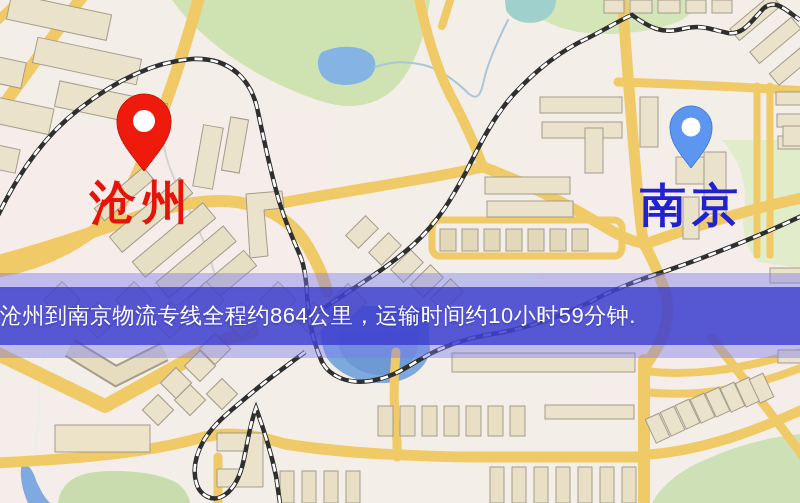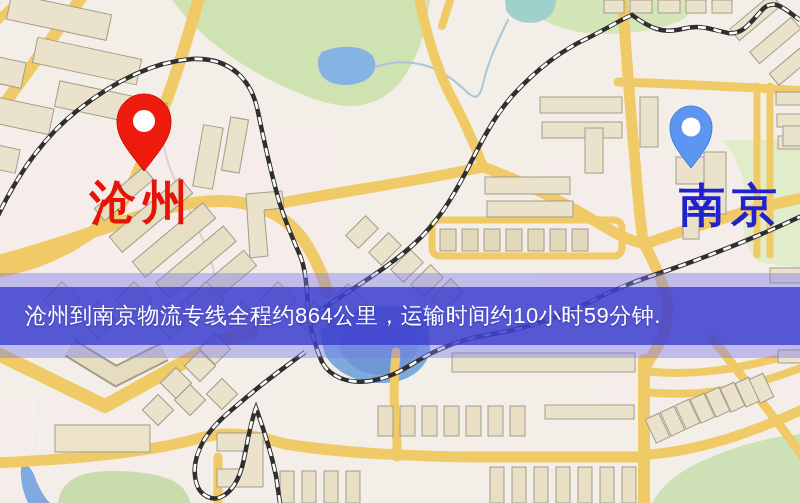--- a/index.html
+++ b/index.html
@@ -10,26 +10,26 @@
   }
   html,body{margin:0;padding:0;background:#888;}
   .stage{position:relative;width:800px;height:503px;overflow:hidden;
          font-family:"Liberation Sans","DejaVu Sans",sans-serif;background:var(--c-bg);}
   .stage svg{position:absolute;left:0;top:0;}
   .overlay-glow{position:absolute;left:0;top:273px;width:800px;height:85px;
                 background:var(--c-glow);}
   .overlay-band{position:absolute;left:0;top:287px;width:800px;height:58px;
                 background:var(--c-band);display:flex;align-items:center;}
   .overlay-band .banner-text{color:#ffffff;font-size:22px;letter-spacing:.5px;
-                padding-left:25px;white-space:nowrap;font-weight:500;
+                white-space:nowrap;font-weight:500;
                 text-shadow:0 1px 2px rgba(30,30,120,.45);}
   .city-label{position:absolute;font-size:46px;font-weight:bold;line-height:1;
               letter-spacing:6px;cursor:default;text-align:center;}
   .label-origin{left:90px;top:179px;color:var(--c-origin);}
-  .label-dest{left:640px;top:182px;color:var(--c-dest);margin-left:39px;}
+  .label-dest{left:640px;top:182px;color:var(--c-dest);}
 </style>
 </head>
 <body>
 
 <div class="stage">
 
   <svg width="800" height="503" viewBox="0 0 800 503">
 
     <rect x="0" y="0" width="800" height="503" fill="#f3efe8"></rect>
     <g fill="#f7ebec">

